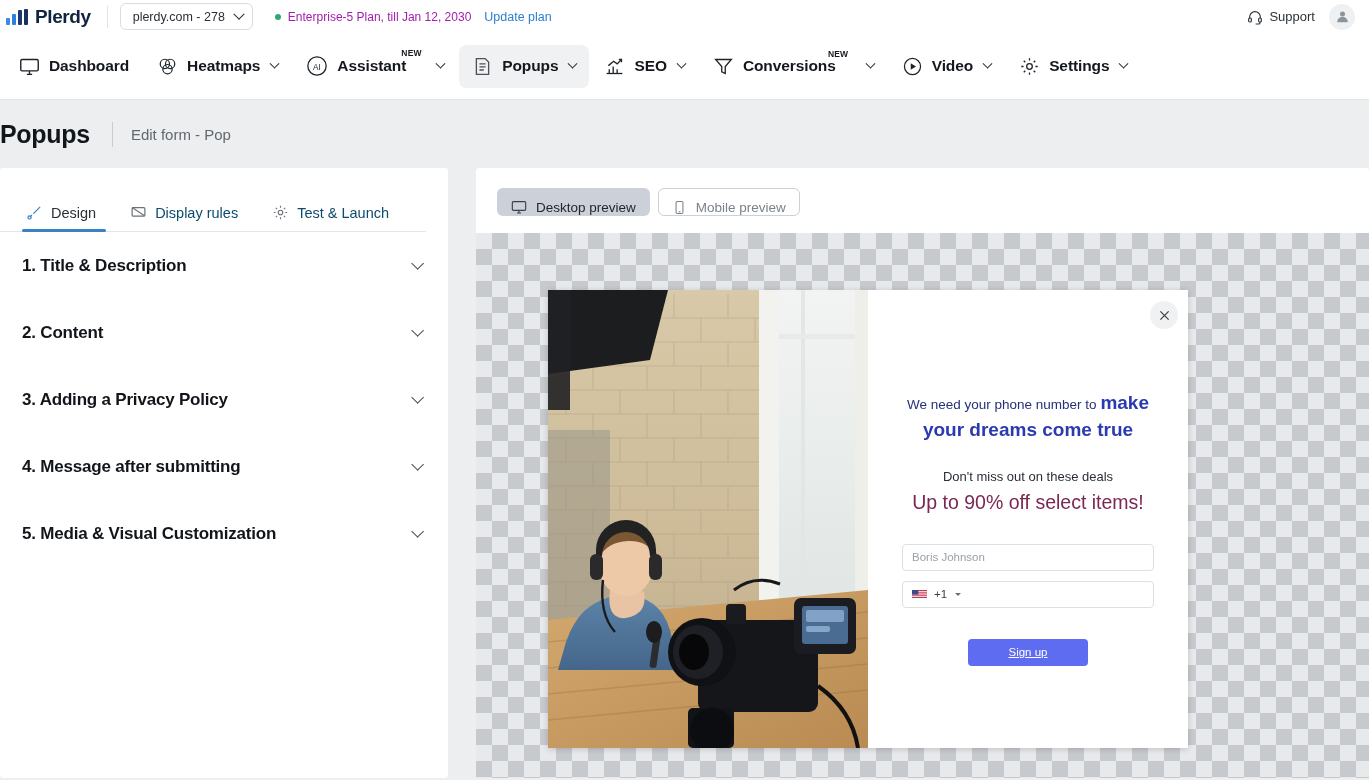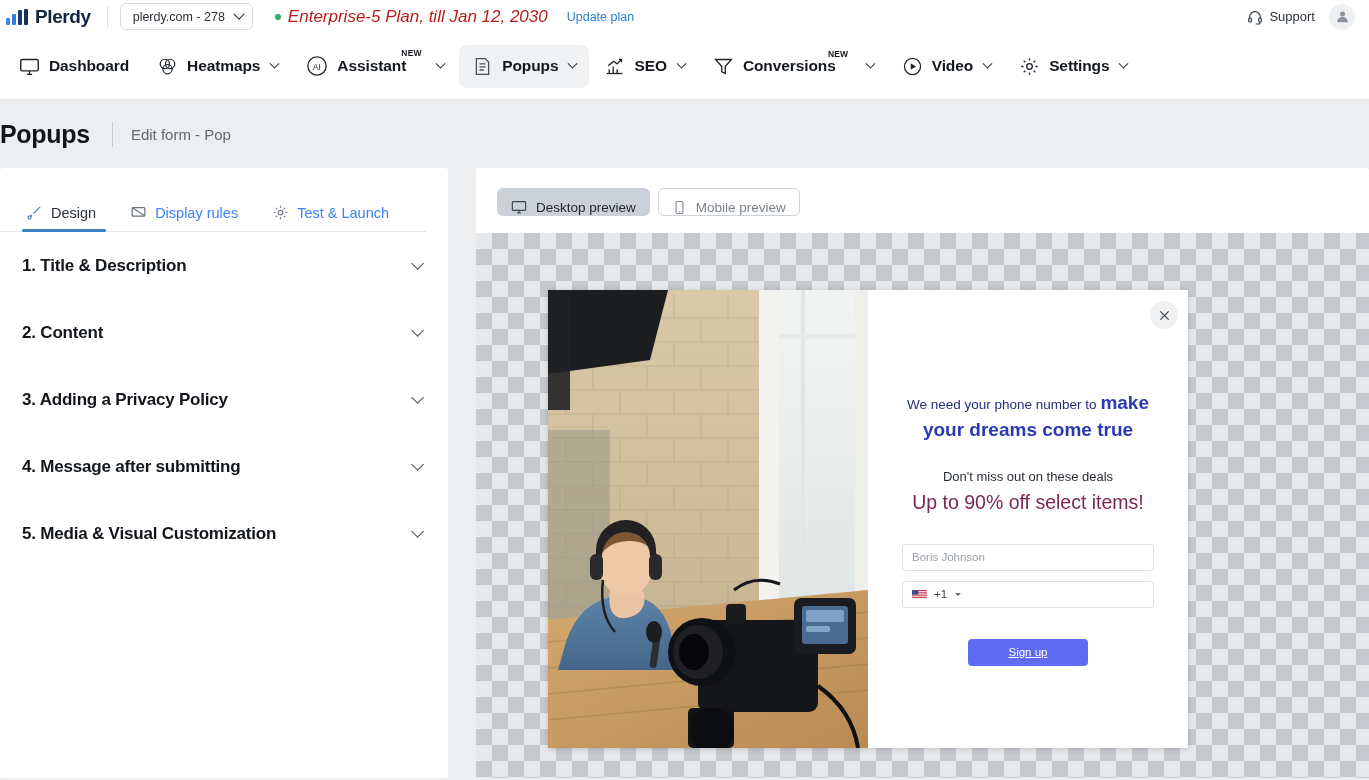--- a/index.html
+++ b/index.html
@@ -41,22 +41,22 @@
     white-space: nowrap;
   }
   .chev {
     display: inline-block; width: 8px; height: 8px;
     border-right: 1.6px solid #2b3138; border-bottom: 1.6px solid #2b3138;
     transform: rotate(45deg) translate(-2px,-2px);
   }
 
   .plan-block { display:flex; align-items:center; gap: 7px; margin-left: 22px; white-space: nowrap; }
   .plan-dot { width: 6px; height: 6px; border-radius: 50%; background: #2eaa6f; }
-  .plan-text { font-size: 17px; color: #b91c1c; font-style: italic; }
-  .plan-link { font-size: 12.5px; color: #2b7fd0; cursor: pointer; margin-left: 12px; }
+  .plan-text { font-size: 12px; color: #a21caf; }
+  .plan-link { font-size: 12.5px; color: #2b7fd0; cursor: pointer; margin-left: 6px; }
 
   .topbar-right { margin-left: auto; display: flex; align-items: center; gap: 14px; }
   .support { display: flex; align-items: center; gap: 6px; font-size: 13px; color: #2c333a; cursor: pointer; }
   .avatar-btn {
     width: 26px; height: 26px; border-radius: 50%; background: #eef0f2;
     display: flex; align-items: center; justify-content: center; cursor: pointer;
   }
 
   
   .mainnav {
@@ -93,21 +93,21 @@
   .body-split { display: flex; gap: 28px; padding: 0 0 0 0; }
 
   .left-panel {
     width: 448px; background: #fff; min-height: 600px;
     border-radius: 3px;
   }
   .tabs { display: flex; gap: 4px; padding: 30px 0 0 22px; border-bottom: 1px solid #e4e7ea; margin-right: 22px;}
   .tab {
     display: flex; align-items: center; gap: 8px;
     padding: 6px 10px 10px 4px; cursor: pointer; position: relative;
-    font-size: 14.5px; color: #3b82f6;
+    font-size: 14.5px; color: #0c4a6e;
   }
   .tab + .tab { margin-left: 16px; }
   .tab.active { color: #2b3138; }
   .tab.active::after {
     content: ""; position: absolute; left: 0; right: 0; bottom: -1px;
     height: 3px; background: #3b82c4; border-radius: 2px;
   }
 
   .accordion { padding: 0 22px; }
   .acc-row {

